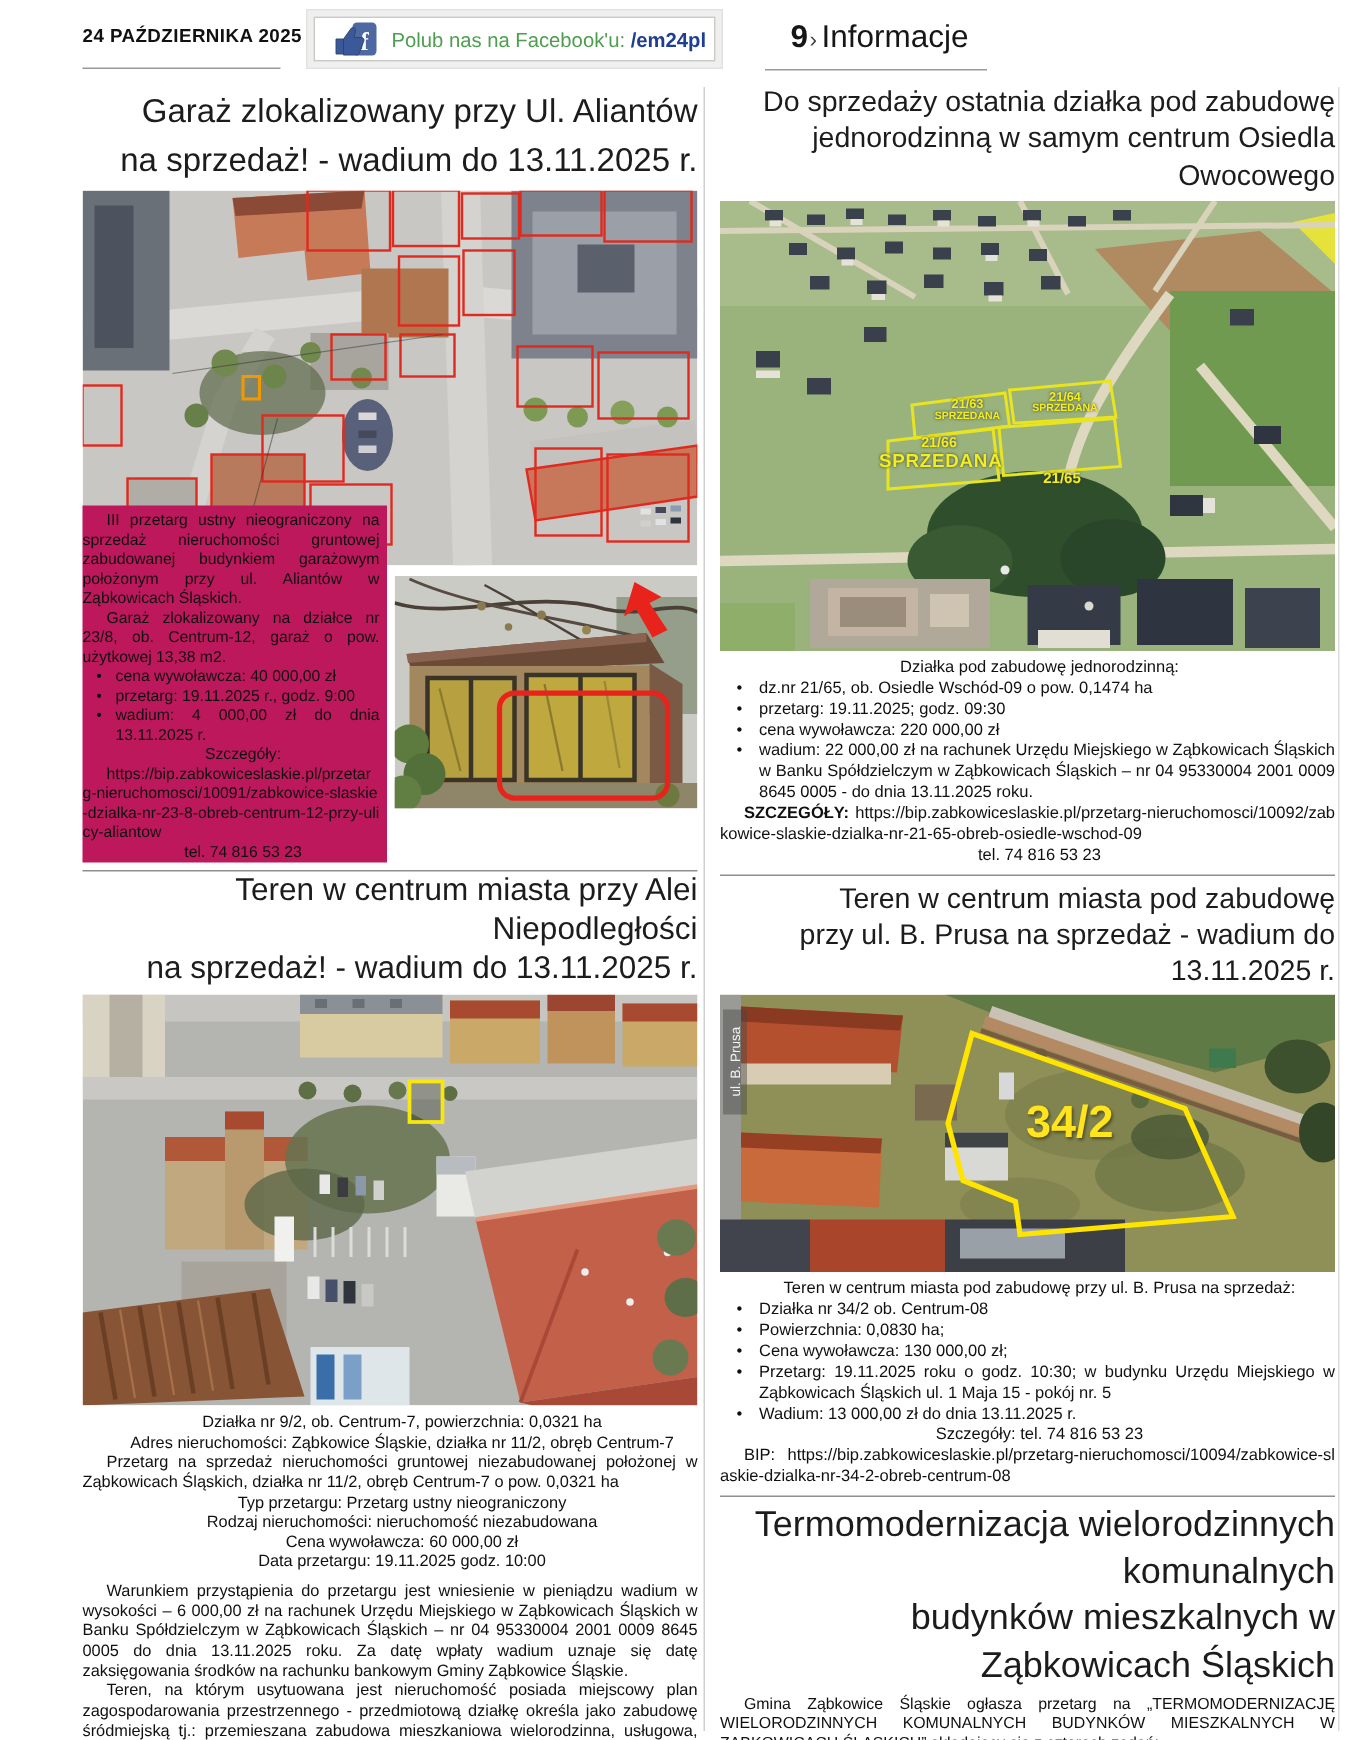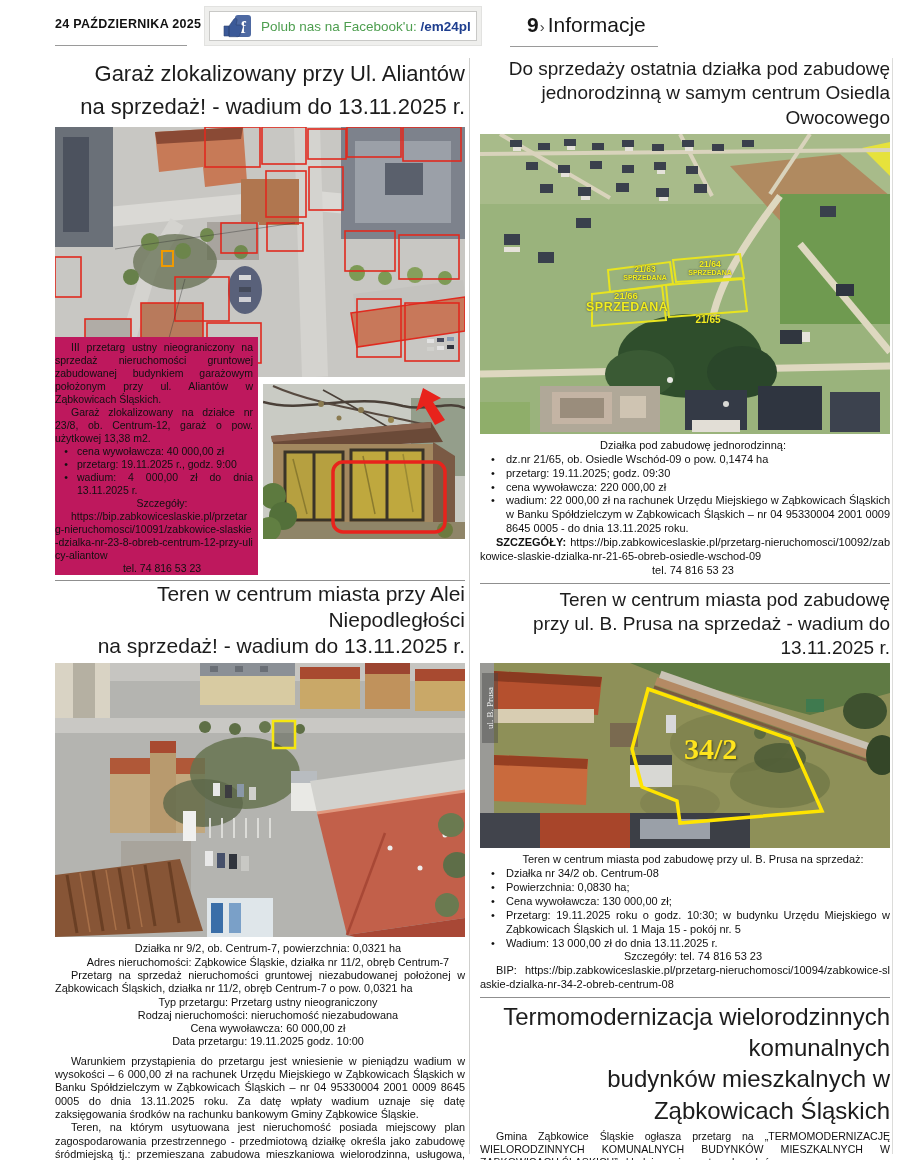--- a/index.html
+++ b/index.html
@@ -457,21 +457,21 @@
       <p class="line">tel. 74 816 53 23</p>
     </div>
 
     <div class="hr"></div>
 
     <h2 class="title t19" style="margin-top:4px;">
       <span>Teren w centrum miasta pod zabudowę</span><br>
       <span>przy ul. B. Prusa na sprzedaż - wadium do 13.11.2025 r.</span>
     </h2>
 
-    <div class="photo" style="margin-top:3px;font-family:Liberation Serif, serif;">
+    <div class="photo" style="margin-top:3px;">
       <svg width="410" height="185" viewBox="0 0 410 185">
         <rect width="410" height="185" fill="#8e9058"></rect>
         <ellipse cx="250" cy="80" rx="60" ry="30" fill="#7c7f4c" opacity=".7"></ellipse>
         <ellipse cx="300" cy="120" rx="50" ry="25" fill="#6e7544" opacity=".7"></ellipse>
         <ellipse cx="200" cy="140" rx="40" ry="18" fill="#7c7f4c" opacity=".6"></ellipse>
         <polygon points="150,0 410,0 410,30 330,52 180,12" fill="#5f7a44"></polygon>
         <path d="M180,12 L410,92" stroke="#c9c2b4" stroke-width="9" fill="none"></path>
         <path d="M176,18 L408,98" stroke="#b48a64" stroke-width="8" fill="none"></path>
         <path d="M174,24 L406,104" stroke="#7a5a40" stroke-width="3" fill="none"></path>
         <ellipse cx="385" cy="48" rx="22" ry="18" fill="#3e512f"></ellipse>

